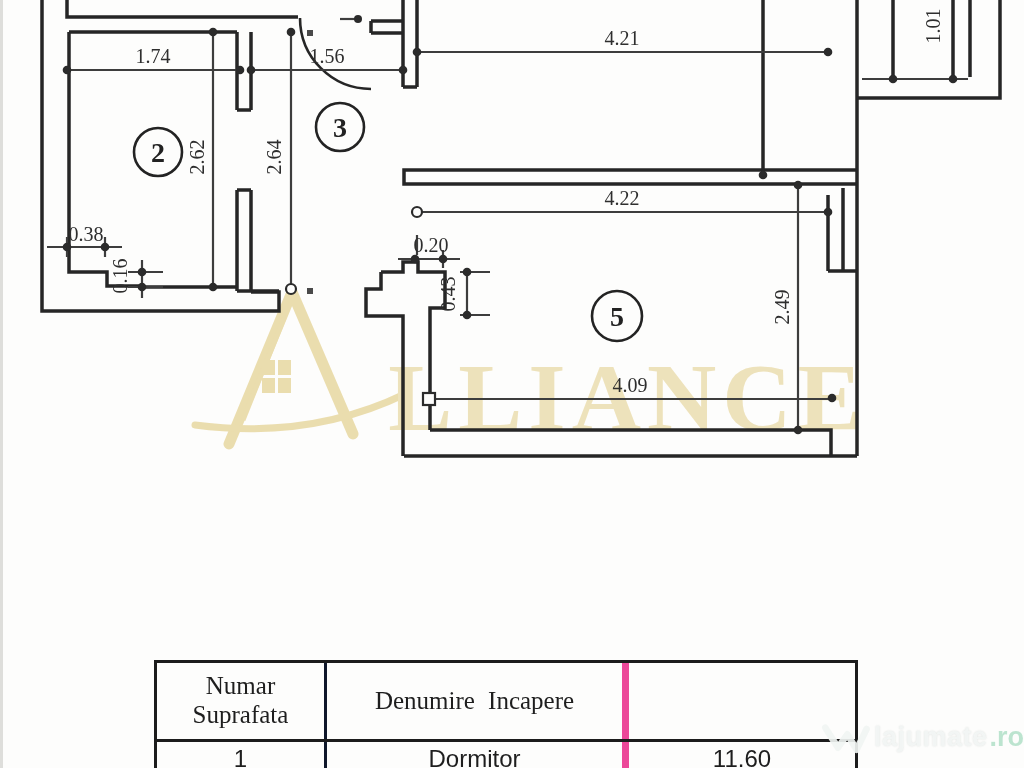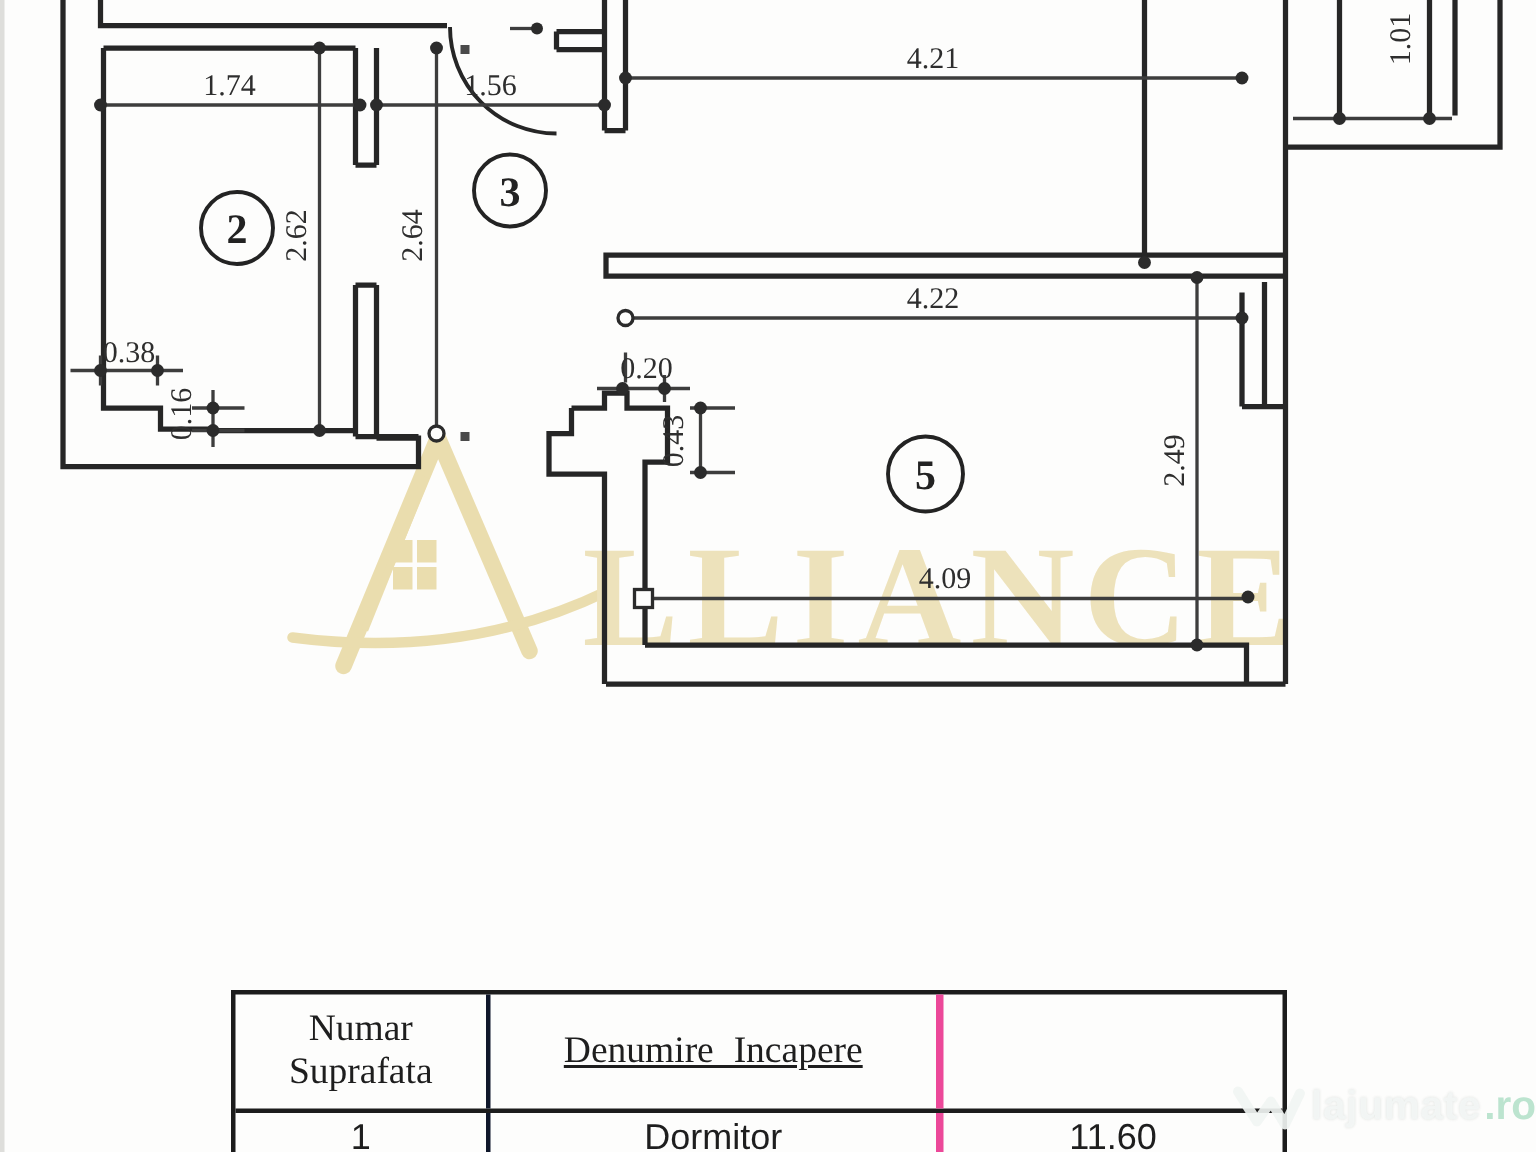--- a/index.html
+++ b/index.html
@@ -20,21 +20,21 @@
   }
   .t-row{display:flex;flex:0 0 auto;}
   .t-row.header{height:76px;border-bottom:3px solid #1c1c1c;}
   .t-row.data{height:58px;}
   .t-cell{
     box-sizing:border-box;display:flex;flex-direction:column;
     align-items:center;justify-content:center;text-align:center;
     color:#1e1e1e;line-height:1.15;
   }
   .t-cell.c1{width:170px;border-right:3px solid #0f172a;}
-  .t-cell.c2{width:302px;border-right:5px solid #ec4899;text-decoration:underline;}
+  .t-cell.c2{width:302px;border-right:7px solid #ec4899;}
   .t-cell.c3{flex:1;}
   .header .t-cell{font-family:"Liberation Serif",serif;font-size:25px;word-spacing:7px;}
   .data .t-cell{font-family:"Liberation Sans",sans-serif;font-size:24px;justify-content:flex-start;padding-top:3px;}
   
   .site-wm{
     position:absolute;left:820px;top:706px;width:204px;height:62px;
     display:flex;align-items:center;gap:2px;
     opacity:0.96;pointer-events:none;
   }
   .site-wm .wm-name{

